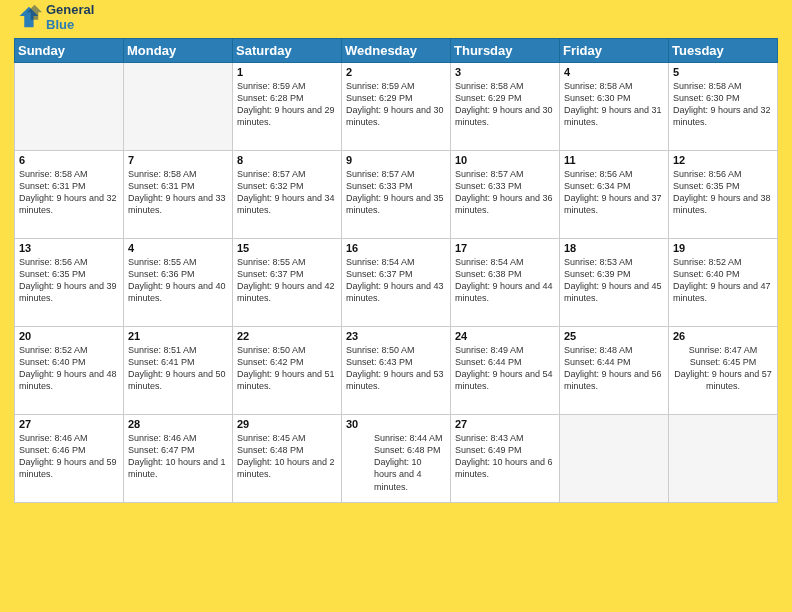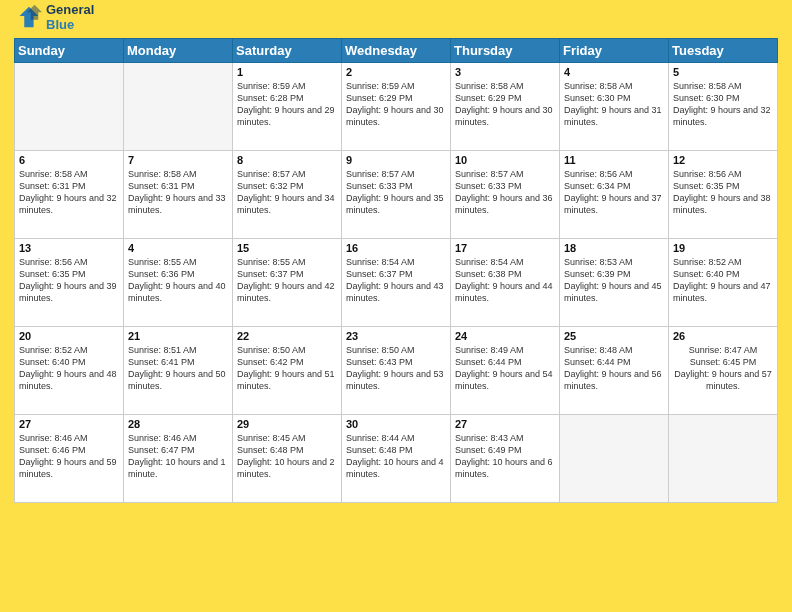--- a/index.html
+++ b/index.html
@@ -294,21 +294,21 @@
 Daylight: 10 hours and 1 minute.</div>
           </td>
           <td>
             <div class="day-number">29</div>
             <div class="cell-content" style="white-space: pre-line;">Sunrise: 8:45 AM
 Sunset: 6:48 PM
 Daylight: 10 hours and 2 minutes.</div>
           </td>
           <td>
             <div class="day-number">30</div>
-            <div class="cell-content" style="white-space: pre-line;">Sunrise: 8:44 AM
+            <div class="cell-content" style="white-space: pre-line; margin-left: 28px;">Sunrise: 8:44 AM
 Sunset: 6:48 PM
 Daylight: 10 hours and 4 minutes.</div>
           </td>
           <td>
             <div class="day-number">27</div>
             <div class="cell-content" style="white-space: pre-line;">Sunrise: 8:43 AM
 Sunset: 6:49 PM
 Daylight: 10 hours and 6 minutes.</div>
           </td>
           <td class="empty"></td>

